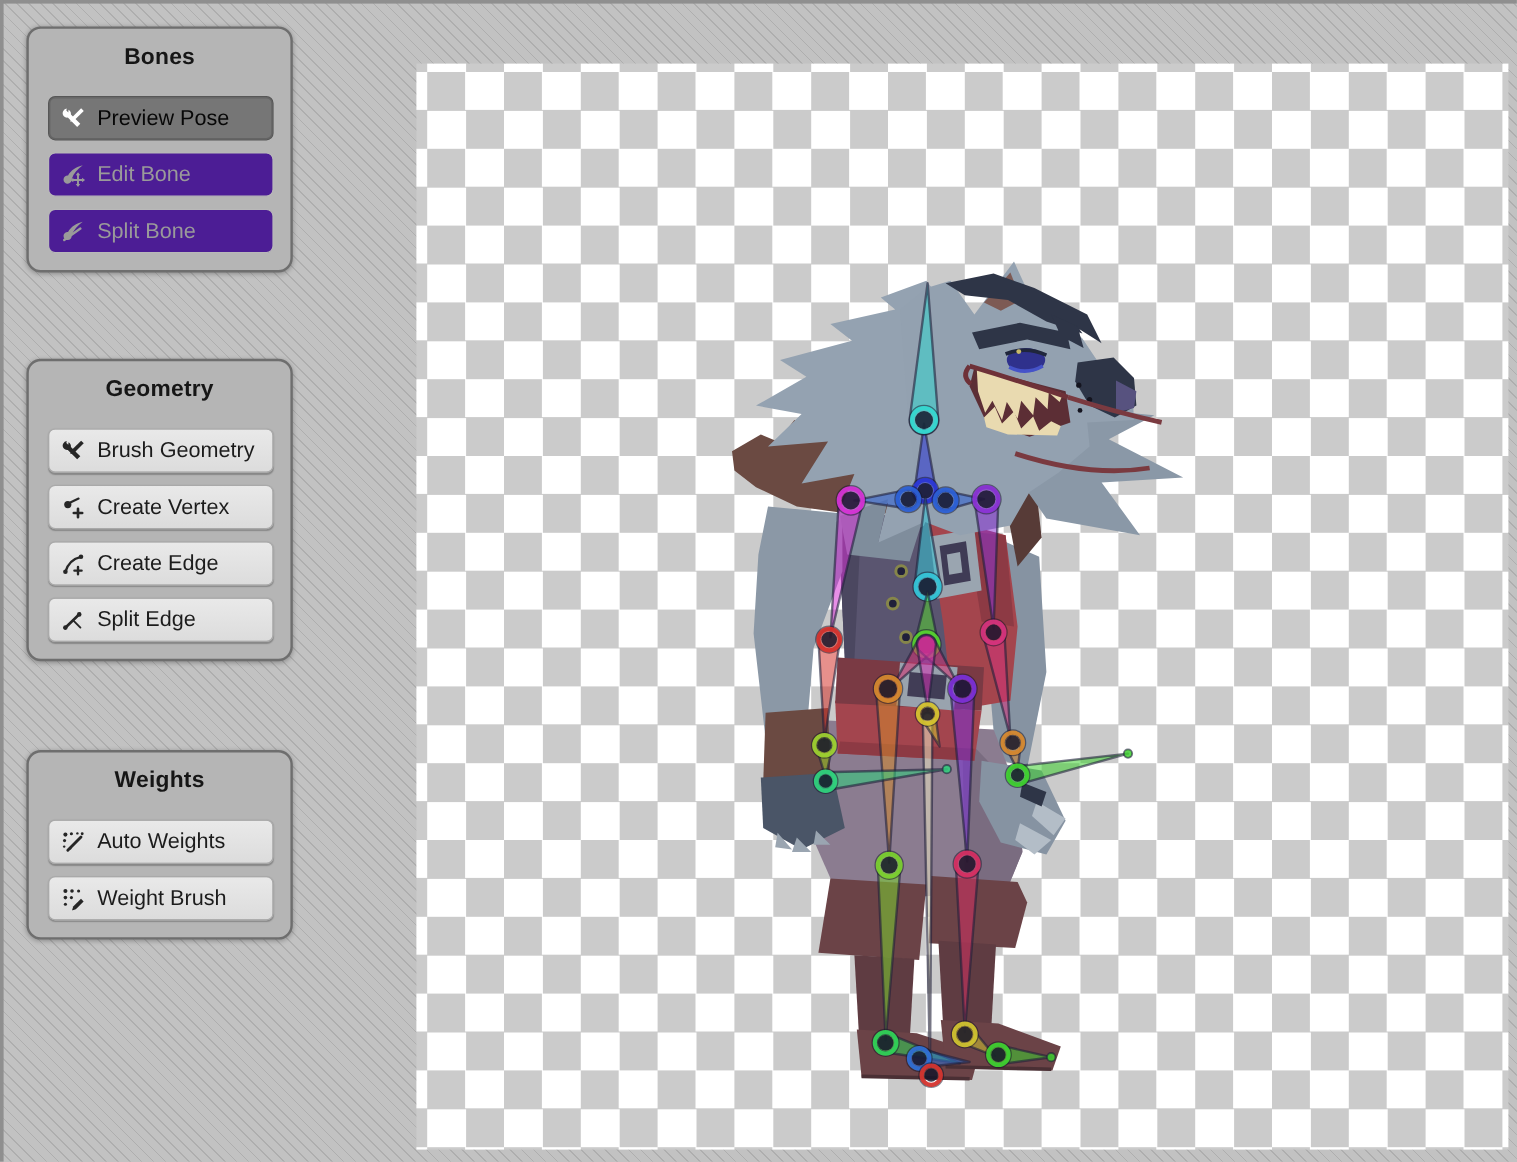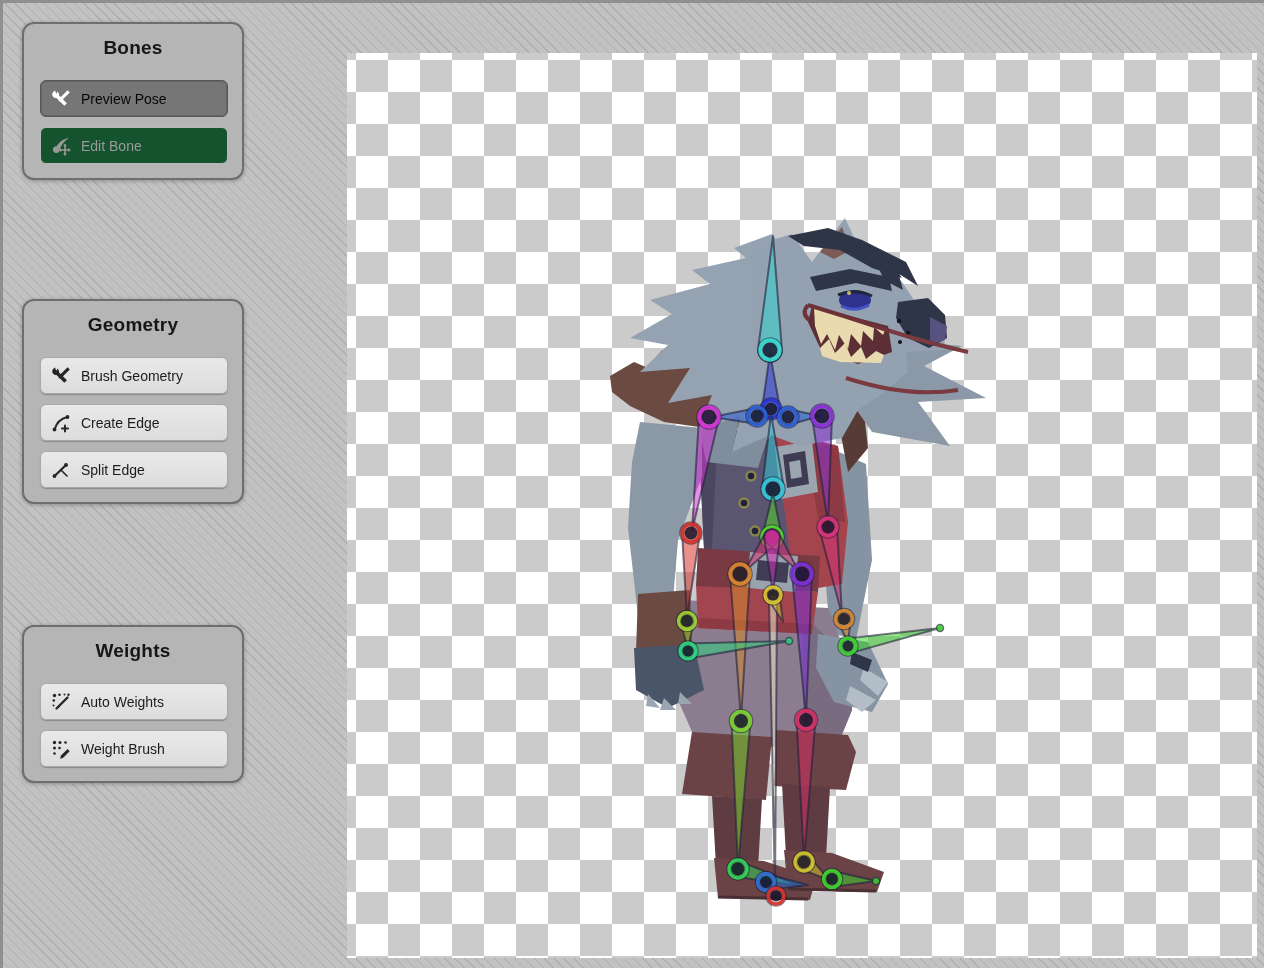--- a/index.html
+++ b/index.html
@@ -29,29 +29,29 @@
   .panel-title{
     text-align:center;font-size:19px;font-weight:600;color:#161616;
     margin:13px 0 21px 0;letter-spacing:.2px;
   }
   .btn{
     display:flex;align-items:center;gap:9px;height:37px;
     margin:0 14px 10px 16px;padding:0 9px;box-sizing:border-box;
     background:linear-gradient(#e9e9e9,#dcdcdc);
     border:1px solid #a9a9a9;border-radius:6px;
     box-shadow:0 1px 1px rgba(0,0,0,.25);
-    font-size:14px;color:#1c1c1c;cursor:pointer;white-space:nowrap;
+    font-size:18px;color:#1c1c1c;cursor:pointer;white-space:nowrap;
   }
   .btn .ico{width:22px;height:22px;flex:0 0 22px;display:flex;align-items:center;justify-content:center;color:#262626;}
   .btn .ico svg{width:20px;height:20px;}
   .ico .f{fill:currentColor;}
   .ico .s{stroke:currentColor;fill:none;stroke-linecap:round;}
   .btn.active{background:#767676;border-color:#575757;box-shadow:inset 0 0 0 1px rgba(0,0,0,.15);color:#070707;}
   .btn.active .ico{color:#ffffff;}
-  .btn.disabled{background:#14532d;color:#9a9a9a;border-color:#b9b9b9;box-shadow:none;cursor:default;}
+  .btn.disabled{background:#4c1d95;color:#9a9a9a;border-color:#b9b9b9;box-shadow:none;cursor:default;}
   .btn.disabled .ico{color:#9a9a9a;}
   .btn .lbl{pointer-events:none;}
 </style>
 </head>
 <body>
 
 <div id="frame-edge"></div>
 
 <div class="sprite-canvas">
   <svg viewBox="347 53 910 905">
@@ -318,32 +318,51 @@
   <div class="btn disabled">
     <span class="ico">
         <svg viewBox="0 0 20 20">
       <path class="f" d="M18 1.8C12.6 3 8.1 6 5.7 10.3a3.4 3.4 0 1 0 3 3C10.3 8.7 13.6 5 18 1.8z"></path>
       <path class="s" stroke-width="1.6" d="M14 9.8v8.4M9.8 14h8.4"></path>
       <path class="f" d="M14 7.6l-1.9 2.5h3.8zM14 19.9l-1.9-2.5h3.8zM7.6 14l2.5-1.9v3.8zM19.9 14l-2.5-1.9v3.8z"></path>
         </svg>
       </span>
     <span class="lbl">Edit Bone</span>
   </div>
+  <div class="btn disabled">
+    <span class="ico">
+        <svg viewBox="0 0 20 20">
+      <path class="f" d="M18 1.8C12.6 3 8.1 6 5.7 10.3a3.4 3.4 0 1 0 3 3C10.3 8.7 13.6 5 18 1.8z"></path>
+      <path class="s" stroke-width="2" d="M2.5 17L16 7.5"></path>
+        </svg>
+      </span>
+    <span class="lbl">Split Bone</span>
+  </div>
 </div>
 
 <div class="panel" style="top:299px">
   <div class="panel-title">Geometry</div>
   <div class="btn">
     <span class="ico">
         <svg viewBox="0 0 20 20">
       <path class="f" d="M4.6 1.5A3.9 3.9 0 0 0 1.6 7c.8 1.4 2.3 2.2 3.9 2l7.8 7.8 2.6-2.6-7.8-7.8c.2-1.6-.6-3.1-2-3.9L5.9 4.7 4.3 3.1z"></path>
       <path class="f" d="M16.6 1.2l2.2 2.2-8.3 8.3-2.9.7.7-2.9z"></path>
         </svg>
       </span>
     <span class="lbl">Brush Geometry</span>
+  </div>
+  <div class="btn">
+    <span class="ico">
+        <svg viewBox="0 0 20 20">
+      <circle class="f" cx="5.5" cy="7.5" r="3"></circle>
+      <path class="s" stroke-width="1.8" d="M8 5.5L14.5 2.5"></path>
+      <path class="s" stroke-width="2.2" d="M14 11v7M10.5 14.5h7"></path>
+        </svg>
+      </span>
+    <span class="lbl">Create Vertex</span>
   </div>
   <div class="btn">
     <span class="ico">
         <svg viewBox="0 0 20 20">
       <path class="s" stroke-width="2" d="M3.5 16.5C5.5 9.5 10 5.5 16.5 4"></path>
       <circle class="f" cx="3.5" cy="16.5" r="1.9"></circle>
           <circle class="f" cx="16.5" cy="4" r="1.9"></circle>
       <path class="s" stroke-width="2" d="M14 12.5v6M11 15.5h6"></path>
         </svg>
       </span>

